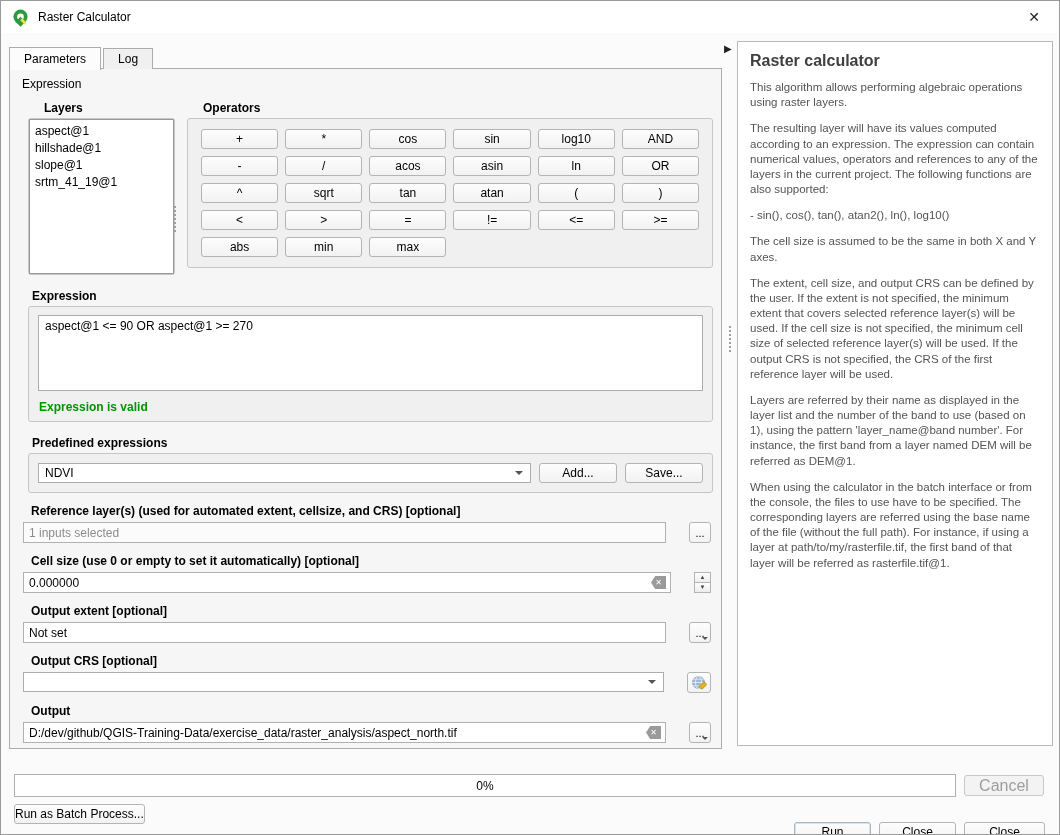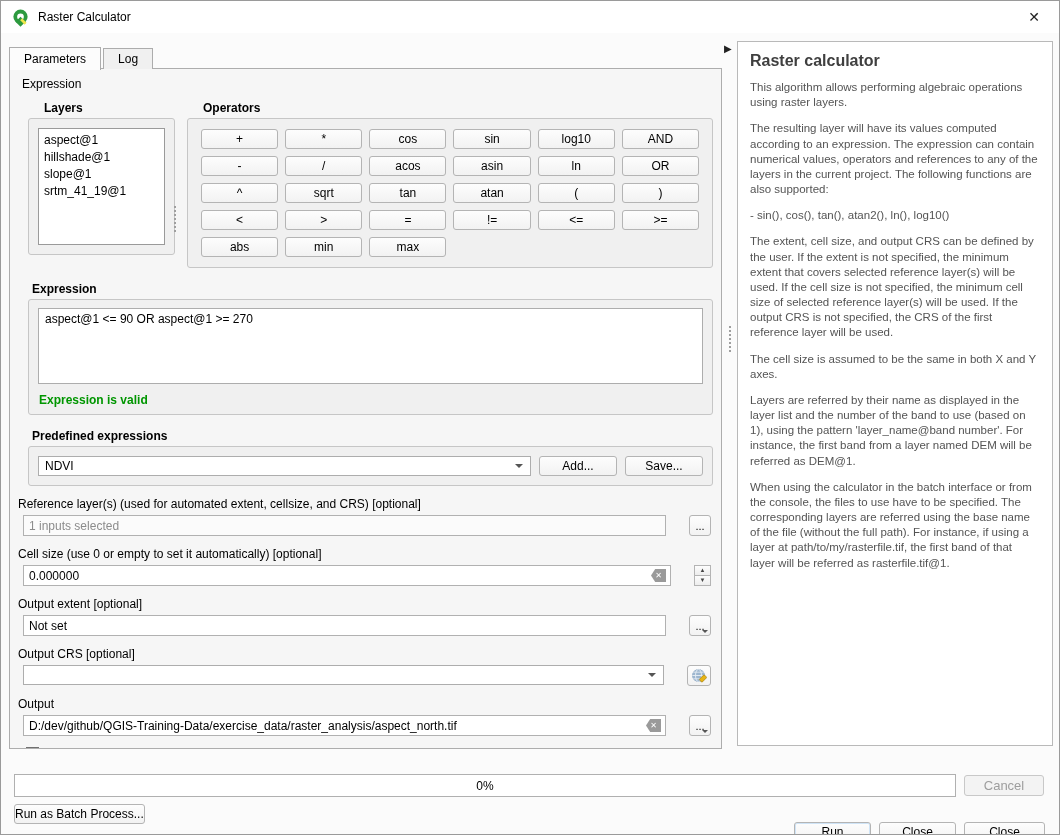--- a/index.html
+++ b/index.html
@@ -23,40 +23,40 @@
   .tab.active { background:#fcfcfc; height:23px; padding-top:4px; position:relative; top:1px; }
   
   .pane { position:absolute; left:8px; top:67px; width:713px; height:681px;
     background:#f6f6f6; border:1px solid #adadad; padding:5px 6px; overflow:hidden; }
   .section-label { margin:3px 0 10px 6px; }
   .group-title { font-weight:bold; margin:0 0 3px 16px; }
   .groupbox { background:#f0f0f0; border:1px solid #c6c6c6; border-radius:3px; }
   .lo-row { display:flex; margin:0 0 0 12px; gap:12px; }
   .layers-col { width:147px; }
   .ops-col { flex:1; margin-right:2px; }
-  .layers-box { height:137px; padding:9px; }
+  .layers-box { height:157px; }
   .layers-list { background:#fff; border:1px solid #9a9a9a; height:100%; padding:3px 5px; overflow:hidden; }
   .layers-list div { line-height:17px; white-space:nowrap; }
   .ops-box { height:150px; padding:10px 13px; }
   .ops-grid { display:grid; grid-template-columns:repeat(6,1fr); gap:7px 7px; }
   button.btn {
     background:linear-gradient(#fdfdfd,#f2f2f2); border:1px solid #b4b4b4;
     border-radius:3px; font-family:inherit; font-size:12px; height:20px; color:#000;
   }
   .expr-box { margin:0 2px 0 12px; padding:8px 9px 7px; }
   .expr-text { width:100%; height:76px; resize:none; border:1px solid #adadad;
     background:#fff; font-family:inherit; font-size:12px; padding:3px 6px; }
   .expr-valid { font-weight:bold; margin:6px 0 0 1px; }
   .predef-box { margin:0 2px 0 12px; padding:9px; display:flex; gap:8px; align-items:center; }
   .combo { flex:1; height:20px; background:#fff; border:1px solid #adadad;
     display:flex; align-items:center; padding:0 6px; position:relative; }
   .combo .arrow { position:absolute; right:7px; top:7px; width:0; height:0;
     border-left:4px solid transparent; border-right:4px solid transparent; border-top:4px solid #555; }
   .predef-box .btn { width:78px; }
-  .field-label { margin:11px 0 4px 2px; }
+  .field-label { margin:11px 0 4px 15px;font-weight:bold; }
   .frow { display:flex; margin:0 4px 0 7px; gap:23px; align-items:stretch; }
   .frow input { flex:1; height:21px; border:1px solid #b1b1b1; background:#fff;
     font-family:inherit; font-size:12px; padding:0 5px; }
   .frow input:disabled { color:#8c8c8c; background:#fbfbfb; }
   .small-btn { width:22px; height:21px; background:linear-gradient(#fdfdfd,#f2f2f2);
     border:1px solid #b4b4b4; border-radius:3px; font-size:11px; position:relative; }
   .small-btn .dd { position:absolute; right:2px; bottom:2px; width:0; height:0;
     border-left:3px solid transparent; border-right:3px solid transparent; border-top:3px solid #555; }
   .clear-wrap { position:relative; flex:1; display:flex; }
   .clear-wrap input { flex:1; padding-right:24px; }
@@ -76,21 +76,21 @@
   .collapse-arrow { position:absolute; left:723px; top:42px; font-size:10px; color:#222; }
   .help { position:absolute; left:736px; top:40px; width:316px; height:705px;
     background:#fff; border:1px solid #b9b9b9; padding:8px 12px; overflow:hidden; }
   .help h1 { font-size:16px; color:#3f3f3f; margin:2px 0 10px; }
   .help p { font-size:11.5px; color:#545454; line-height:1.32; margin:0 0 11px; }
   
   .footer { position:absolute; left:0; top:748px; width:100%; height:87px; background:#fbfbfb; }
   .progress { position:absolute; left:13px; top:25px; width:942px; height:23px;
     background:#fff; border:1px solid #b0b0b0; display:flex; align-items:center; justify-content:center; }
   .cancel { position:absolute; left:963px; top:26px; width:80px; height:21px;
-    background:#f3f3f3; border:1px solid #c8c8c8; border-radius:3px; color:#9d9d9d; font-size:13px; font-family:inherit; }
+    background:#f3f3f3; border:1px solid #c8c8c8; border-radius:3px; color:#9d9d9d; font-size:16px; font-family:inherit; }
   .batch { position:absolute; left:13px; top:55px; height:20px; padding:0 0; }
   .rbh { position:absolute; top:73px; display:flex; gap:8px; right:14px; }
   .rbh .btn { width:77px; }
   .rbh .btn.help-w { width:81px; }
   .run { border:1px solid #5c9ad0; box-shadow:0 0 0 1px #cfe4f7 inset; }
   .globe-btn { width:24px; height:21px; padding:0; display:flex; align-items:center; justify-content:center; }
 </style>
 </head>
 <body>
 
@@ -238,22 +238,22 @@
 <div class="split-v" style="left:173px; top:205px;"></div>
 <div class="split-v" style="left:728px; top:325px;"></div>
 
 <div class="collapse-arrow">▶</div>
 
 <div class="help">
   <h1>Raster calculator</h1>
   <p>This algorithm allows performing algebraic operations using raster layers.</p>
   <p>The resulting layer will have its values computed according to an expression. The expression can contain numerical values, operators and references to any of the layers in the current project. The following functions are also supported:</p>
   <p>- sin(), cos(), tan(), atan2(), ln(), log10()</p>
+  <p>The cell size is assumed to be the same in both X and Y axes.</p>
   <p>The extent, cell size, and output CRS can be defined by the user. If the extent is not specified, the minimum extent that covers selected reference layer(s) will be used. If the cell size is not specified, the minimum cell size of selected reference layer(s) will be used. If the output CRS is not specified, the CRS of the first reference layer will be used.</p>
-  <p>The cell size is assumed to be the same in both X and Y axes.</p>
   <p>Layers are referred by their name as displayed in the layer list and the number of the band to use (based on 1), using the pattern 'layer_name@band number'. For instance, the first band from a layer named DEM will be referred as DEM@1.</p>
   <p>When using the calculator in the batch interface or from the console, the files to use have to be specified. The corresponding layers are referred using the base name of the file (without the full path). For instance, if using a layer at path/to/my/rasterfile.tif, the first band of that layer will be referred as rasterfile.tif@1.</p>
 </div>
 
 <div class="footer">
   <div class="progress">
     <span>0%</span>
   </div>
   <button class="cancel" disabled="">Cancel</button>
   <button class="btn batch">Run as Batch Process...</button>

